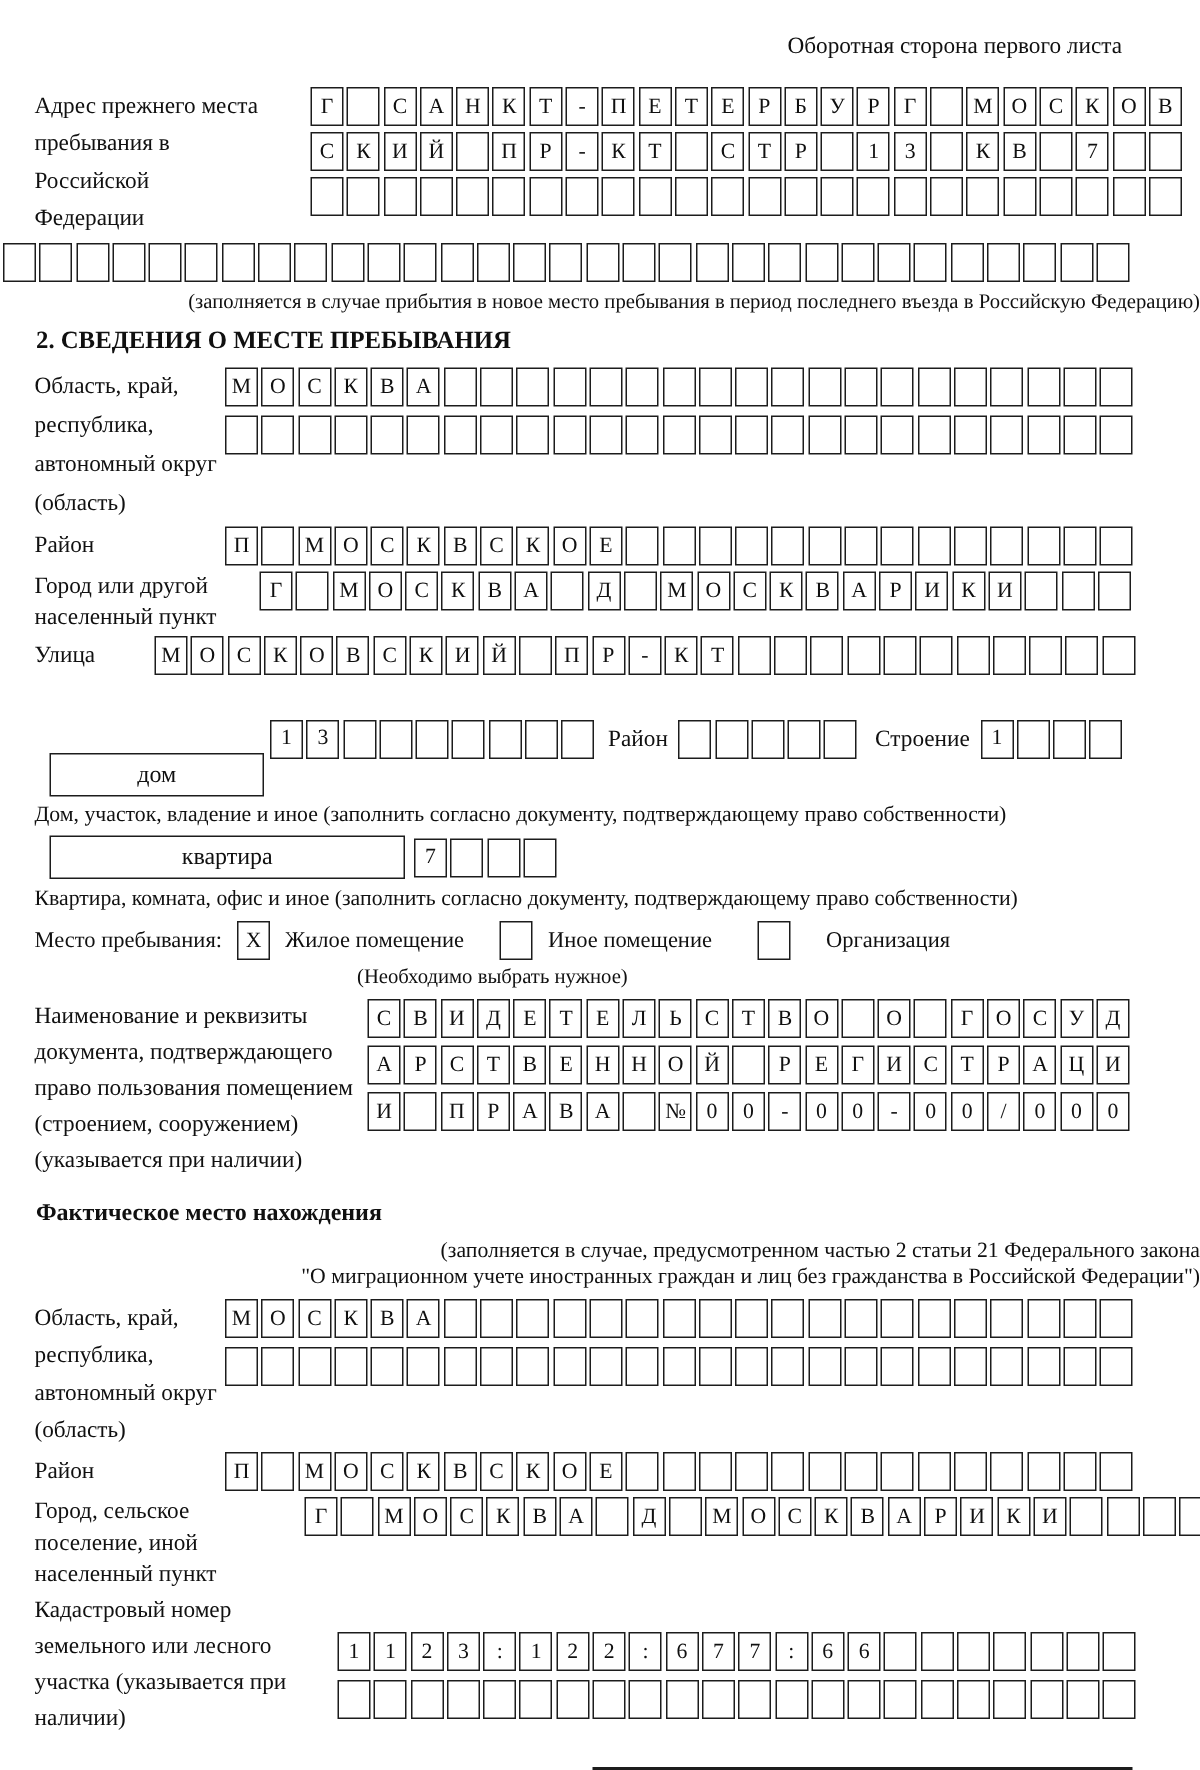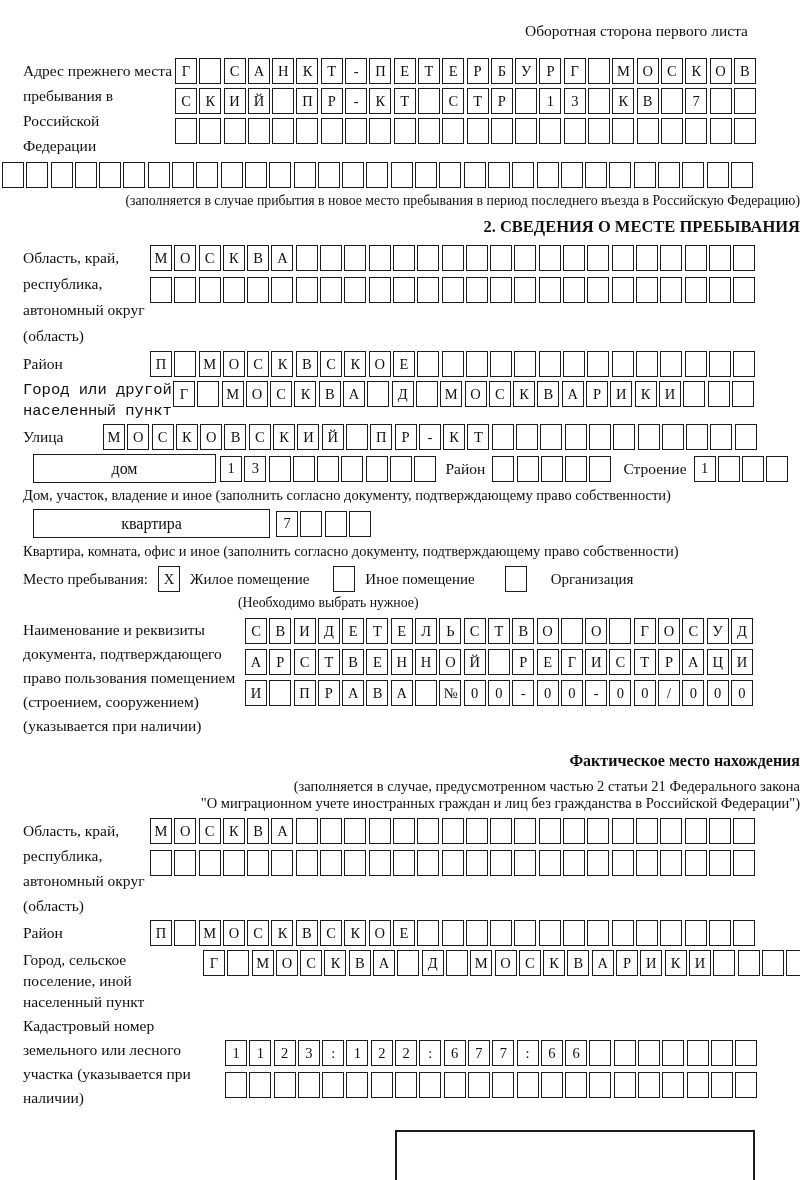--- a/index.html
+++ b/index.html
@@ -15,40 +15,40 @@
 
   .cells{display:flex;gap:2.3px;flex:none;}
   .cells-col{display:flex;flex-direction:column;}
   .cell{
     box-sizing:border-box;flex:none;width:22px;height:26px;
     border:1.8px solid #1c1c1c;display:flex;align-items:center;justify-content:center;
     font-size:14.5px;background:#fff;
   }
   .note{font-size:13.8px;line-height:17px;}
   .center{text-align:right;}
-  .title{font-weight:bold;font-size:16.5px;text-align:right;margin-left:24px;}
+  .title{font-weight:bold;font-size:16.5px;text-align:left;margin-left:24px;}
 
   .widebox{
     box-sizing:border-box;border:1.8px solid #1c1c1c;height:29px;
     display:flex;align-items:center;justify-content:center;font-size:16px;flex:none;background:#fff;
   }
   .chkrow{display:flex;align-items:center;padding-left:23px;}
   .chkrow .cell{margin:0 10px;}
 
   .stamp-box{
     box-sizing:border-box;width:360px;height:177px;border:2px solid #1c1c1c;
     margin-left:395px;background:#fff;
   }
 </style>
 </head>
 <body>
 
 <div class="header-note">Оборотная сторона первого листа</div>
 
-<div class="flexrow" style="margin-top:18px;">
+<div class="flexrow" style="margin-top:18px;gap:32px;">
   <div class="label pl" style="width:152px;">Адрес прежнего места пребывания в Российской Федерации</div>
   <div class="cells-col" style="row-gap:4px;">
     <div class="cells">
         <div class="cell">Г</div>
         <div class="cell"></div>
         <div class="cell">С</div>
         <div class="cell">А</div>
         <div class="cell">Н</div>
         <div class="cell">К</div>
         <div class="cell">Т</div>
@@ -246,21 +246,21 @@
       <div class="cell"></div>
       <div class="cell"></div>
       <div class="cell"></div>
       <div class="cell"></div>
       <div class="cell"></div>
       <div class="cell"></div>
     </div>
 </div>
 
 <div class="flexrow" style="margin-top:3px;">
-  <div class="label pl" style="width:150px;line-height:21px;font-family:Liberation Mono, monospace;">Город или другой населенный пункт</div>
+  <div class="label pl" style="width:150px;line-height:21px;">Город или другой населенный пункт</div>
   <div class="cells" style="margin-top:1px;">
       <div class="cell">Г</div>
       <div class="cell"></div>
       <div class="cell">М</div>
       <div class="cell">О</div>
       <div class="cell">С</div>
       <div class="cell">К</div>
       <div class="cell">В</div>
       <div class="cell">А</div>
       <div class="cell"></div>
@@ -309,21 +309,21 @@
       <div class="cell"></div>
       <div class="cell"></div>
       <div class="cell"></div>
       <div class="cell"></div>
       <div class="cell"></div>
       <div class="cell"></div>
     </div>
 </div>
 
 <div class="flexrow" style="margin:4px 0 0 33px;align-items:center;">
-  <div class="widebox" style="width:183px;">дом</div>
+  <div class="widebox" style="width:143px;margin-top:48px;">дом</div>
   <div class="cells" style="margin-left:4px;">
       <div class="cell">1</div>
       <div class="cell">3</div>
       <div class="cell"></div>
       <div class="cell"></div>
       <div class="cell"></div>
       <div class="cell"></div>
       <div class="cell"></div>
       <div class="cell"></div>
       <div class="cell"></div>

